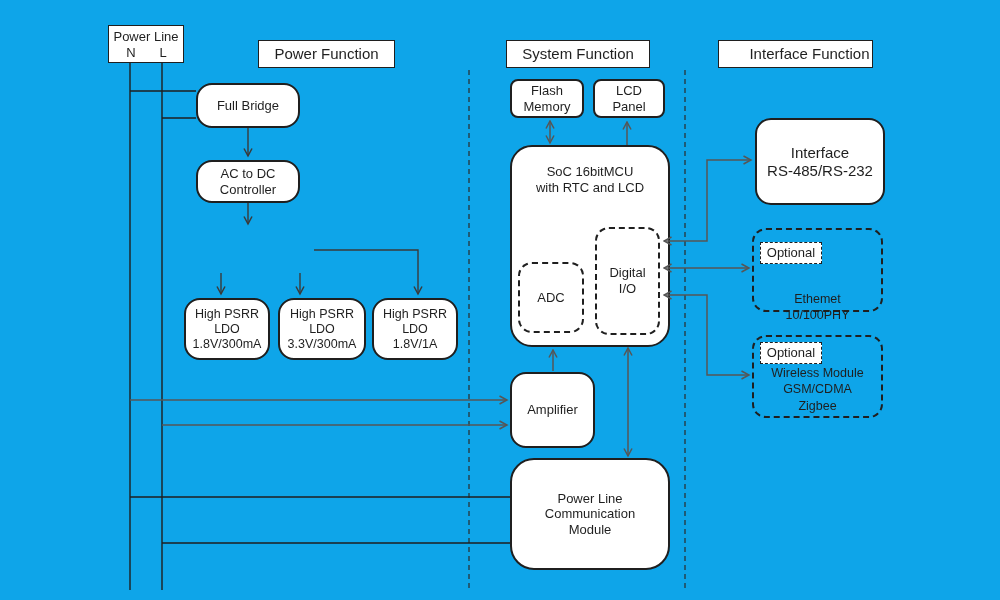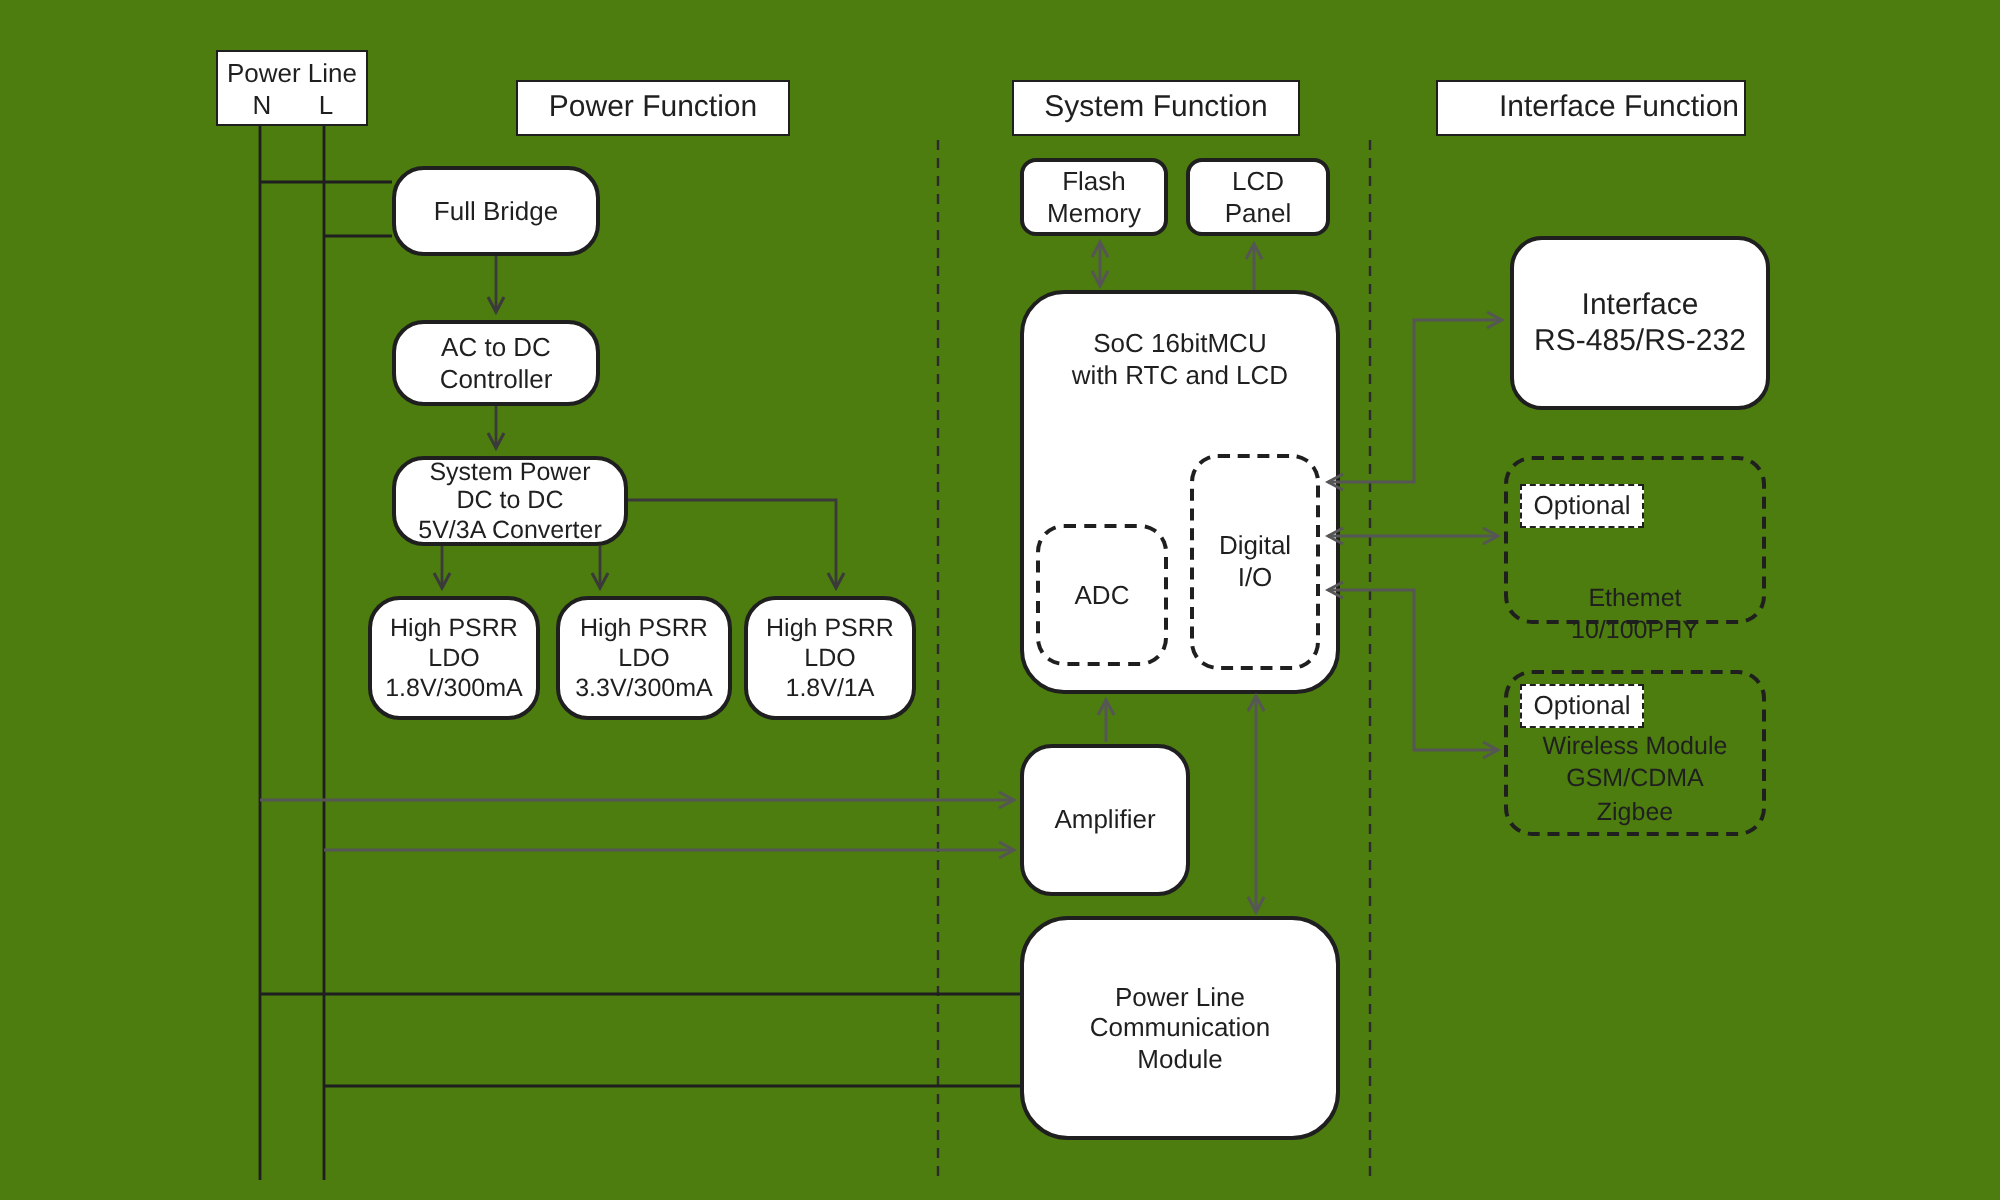--- a/index.html
+++ b/index.html
@@ -1,17 +1,17 @@
 <!DOCTYPE html>
 <html><head>
 <meta charset="utf-8">
 <style>
   html,body{margin:0;padding:0;background:#fff;}
   #canvas{
-    position:relative;width:1000px;height:600px;background:#4d7c0f;overflow:hidden;
+    position:relative;width:1000px;height:600px;background:#0ea5e9;overflow:hidden;
     font-family:"Liberation Sans","DejaVu Sans",sans-serif;color:#1f1f1f;
   }
   .box{
     position:absolute;box-sizing:border-box;background:#ffffff;
     display:flex;align-items:center;justify-content:center;text-align:center;
     white-space:pre-line;line-height:1.2;font-size:13px;
   }
   .thin{border:1.4px solid #1f1f1f;border-radius:0;}
   .hdr{border:1.4px solid #1f1f1f;font-size:15px;}
   .blk{border:2px solid #1f1f1f;border-radius:16px;}
@@ -36,23 +36,20 @@
 
   <div class="box thin" style="left:108px;top:25px;width:76px;height:38px;align-items:flex-start;padding-top:3px;"><span>Power Line</span><span class="nl" style="left:14px;">N</span><span class="nl" style="left:46px;">L</span></div>
 
   <div class="box hdr" style="left:258px;top:40px;width:137px;height:28px;text-align:center;">Power Function</div>
   <div class="box hdr" style="left:506px;top:40px;width:144px;height:28px;">System Function</div>
   <div class="box hdr" style="left:718px;top:40px;width:155px;height:28px;padding-left:28px;">Interface Function</div>
 
   <div class="box blk" style="left:196px;top:83px;width:104px;height:45px;">Full Bridge</div>
   <div class="box blk" style="left:196px;top:160px;width:104px;height:43px;">AC to DC
 Controller</div>
-  <div class="box blk small" style="left:196px;top:228px;width:118px;height:45px;line-height:1.15;">System Power
-DC to DC
-5V/3A Converter</div>
   <div class="box blk small" style="left:184px;top:298px;width:86px;height:62px;">High PSRR
 LDO
 1.8V/300mA</div>
   <div class="box blk small" style="left:278px;top:298px;width:88px;height:62px;">High PSRR
 LDO
 3.3V/300mA</div>
   <div class="box blk small" style="left:372px;top:298px;width:86px;height:62px;">High PSRR
 LDO
 1.8V/1A</div>
 

